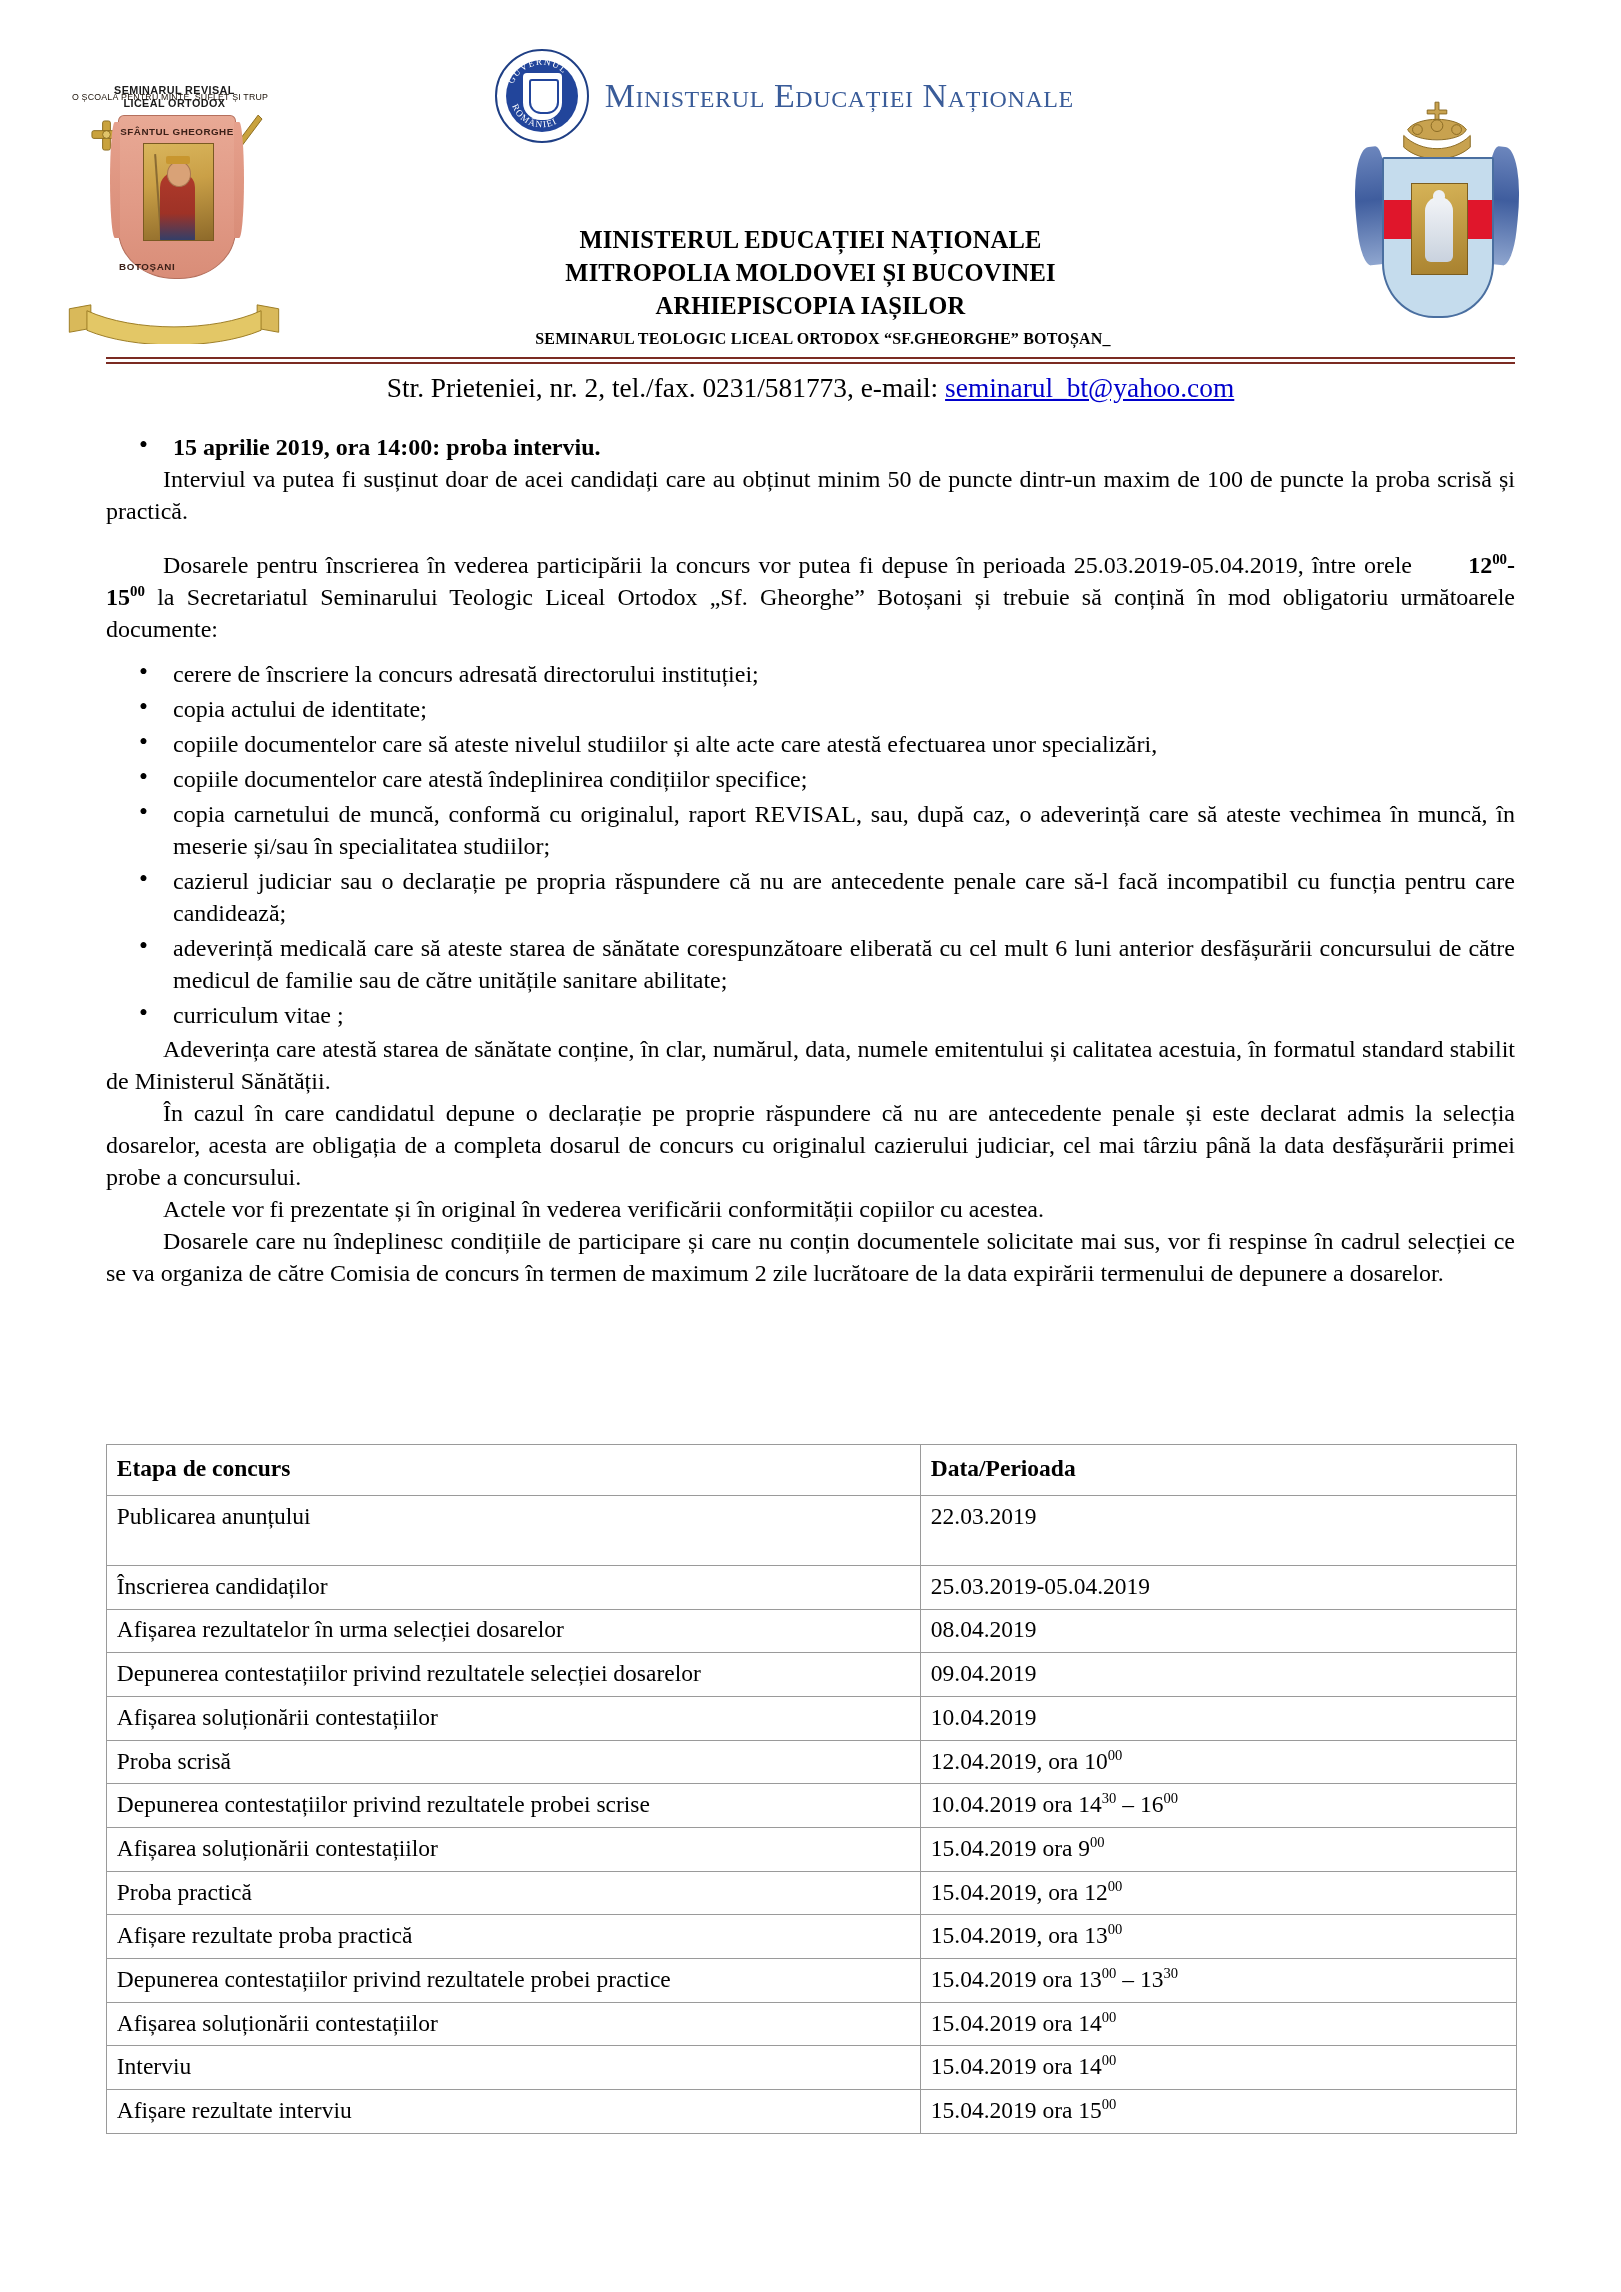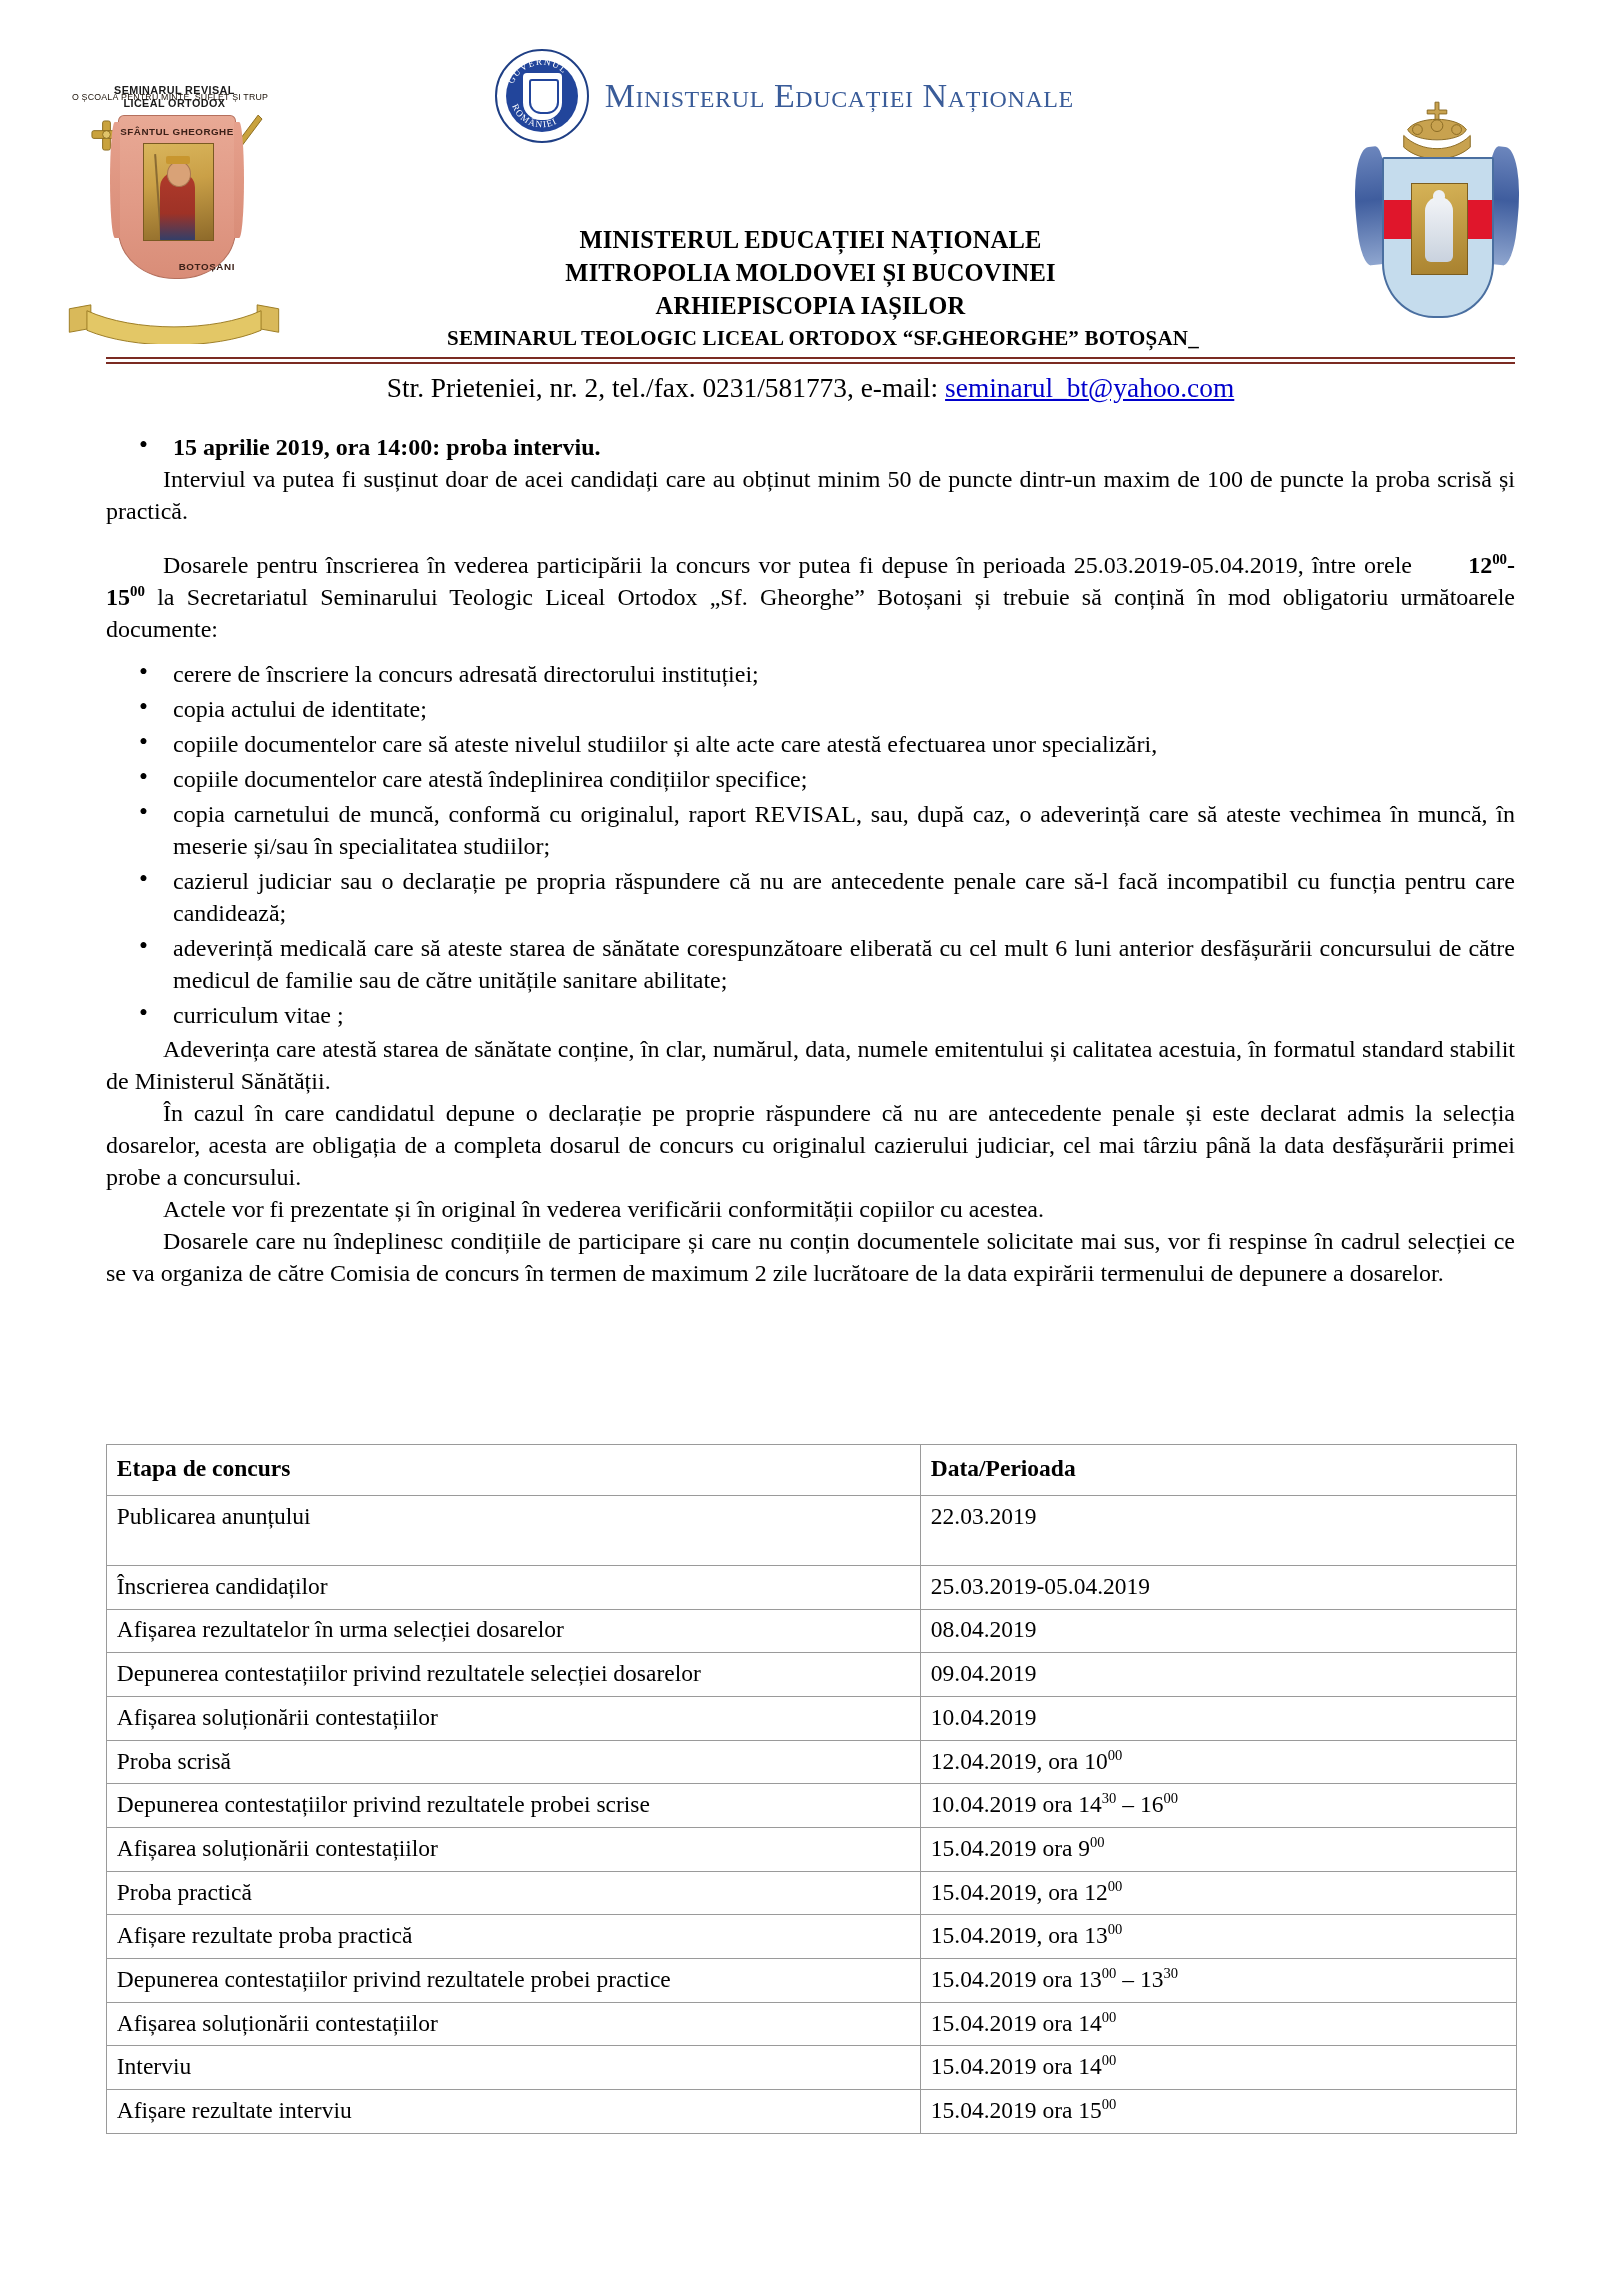--- a/index.html
+++ b/index.html
@@ -176,21 +176,21 @@
     position: absolute;
     left: 13.7px; top: 9.8px;
     width: 2px; height: 82px;
     background: #8a6b33;
     transform: rotate(-4deg);
   }
   .crest-bottom-name {
     position: absolute;
     left: 0; bottom: 5.9px;
     width: 100%;
-    text-align: right;
+    text-align: left;
     font-family: "Liberation Sans", "DejaVu Sans", sans-serif;
     font-size: 9.8px;
     font-weight: bold;
     color: #3c2018;
     letter-spacing: 0.6px;
   }
   .crest-cross {
     position: absolute;
     left: 29px; top: 43px;
     width: 33px; height: 33px;
@@ -293,21 +293,21 @@
   }
   .org-title .line {
     font-family: "Liberation Serif", "DejaVu Serif", serif;
     font-weight: bold;
     font-size: 24.5px;
     line-height: 33px;
     letter-spacing: 0.2px;
     white-space: nowrap;
   }
   .org-title .line.last {
-    font-size: 21px;
+    font-size: 16px;
     margin-left: 25px;
   }
 
   
   .hr-double {
     position: absolute;
     left: 106px;
     top: 357px;
     width: 1409px;
     border-top: 2.9px solid #7b2b22;

